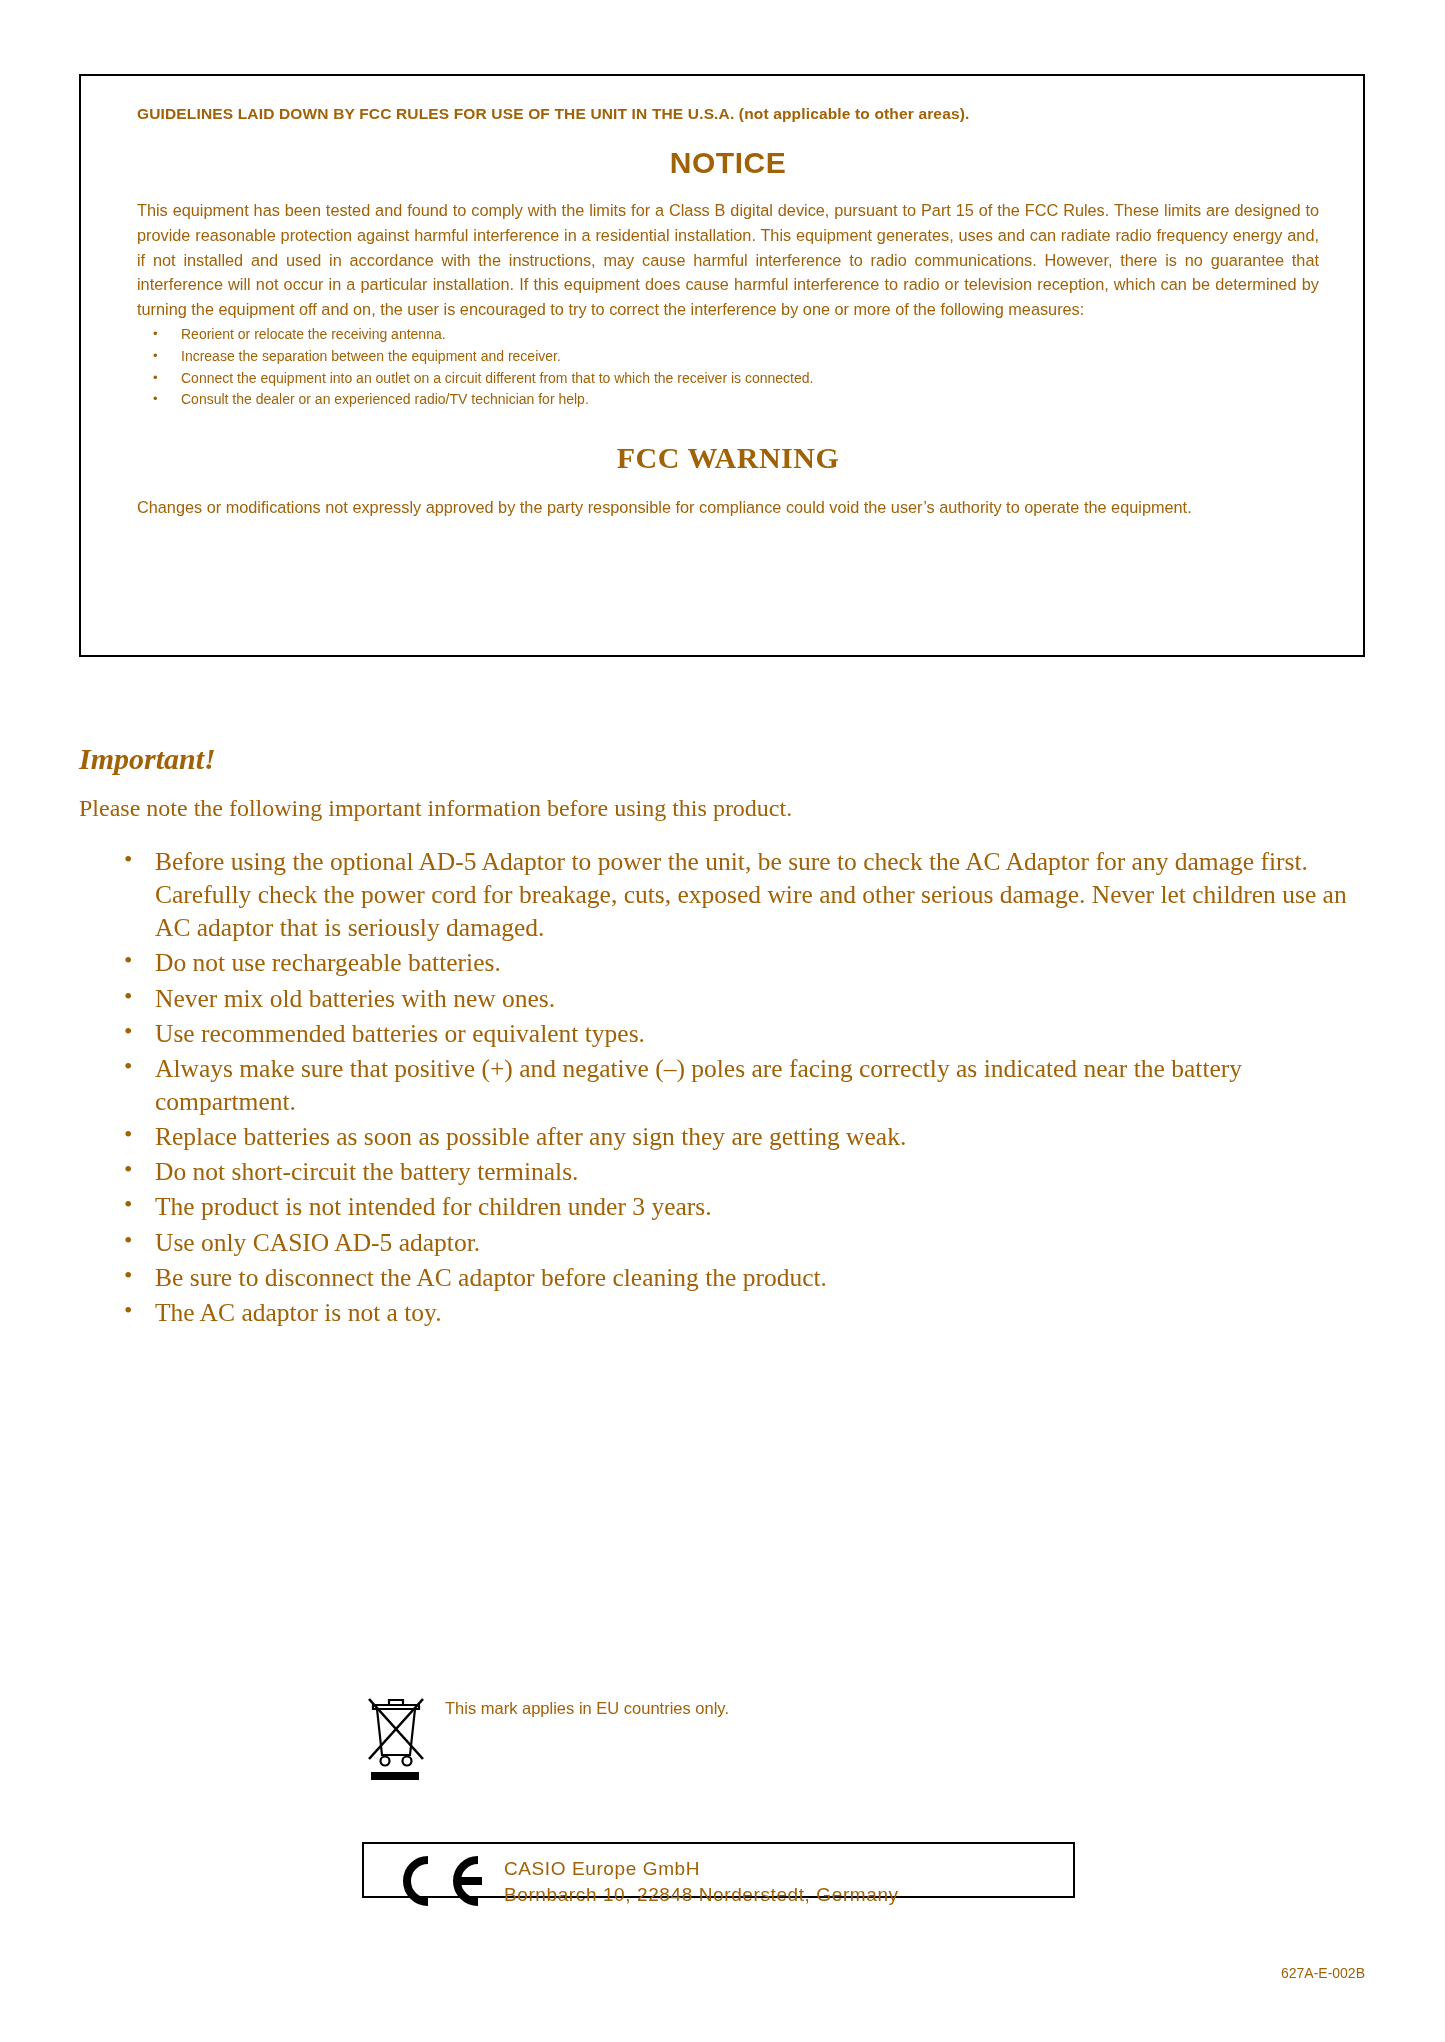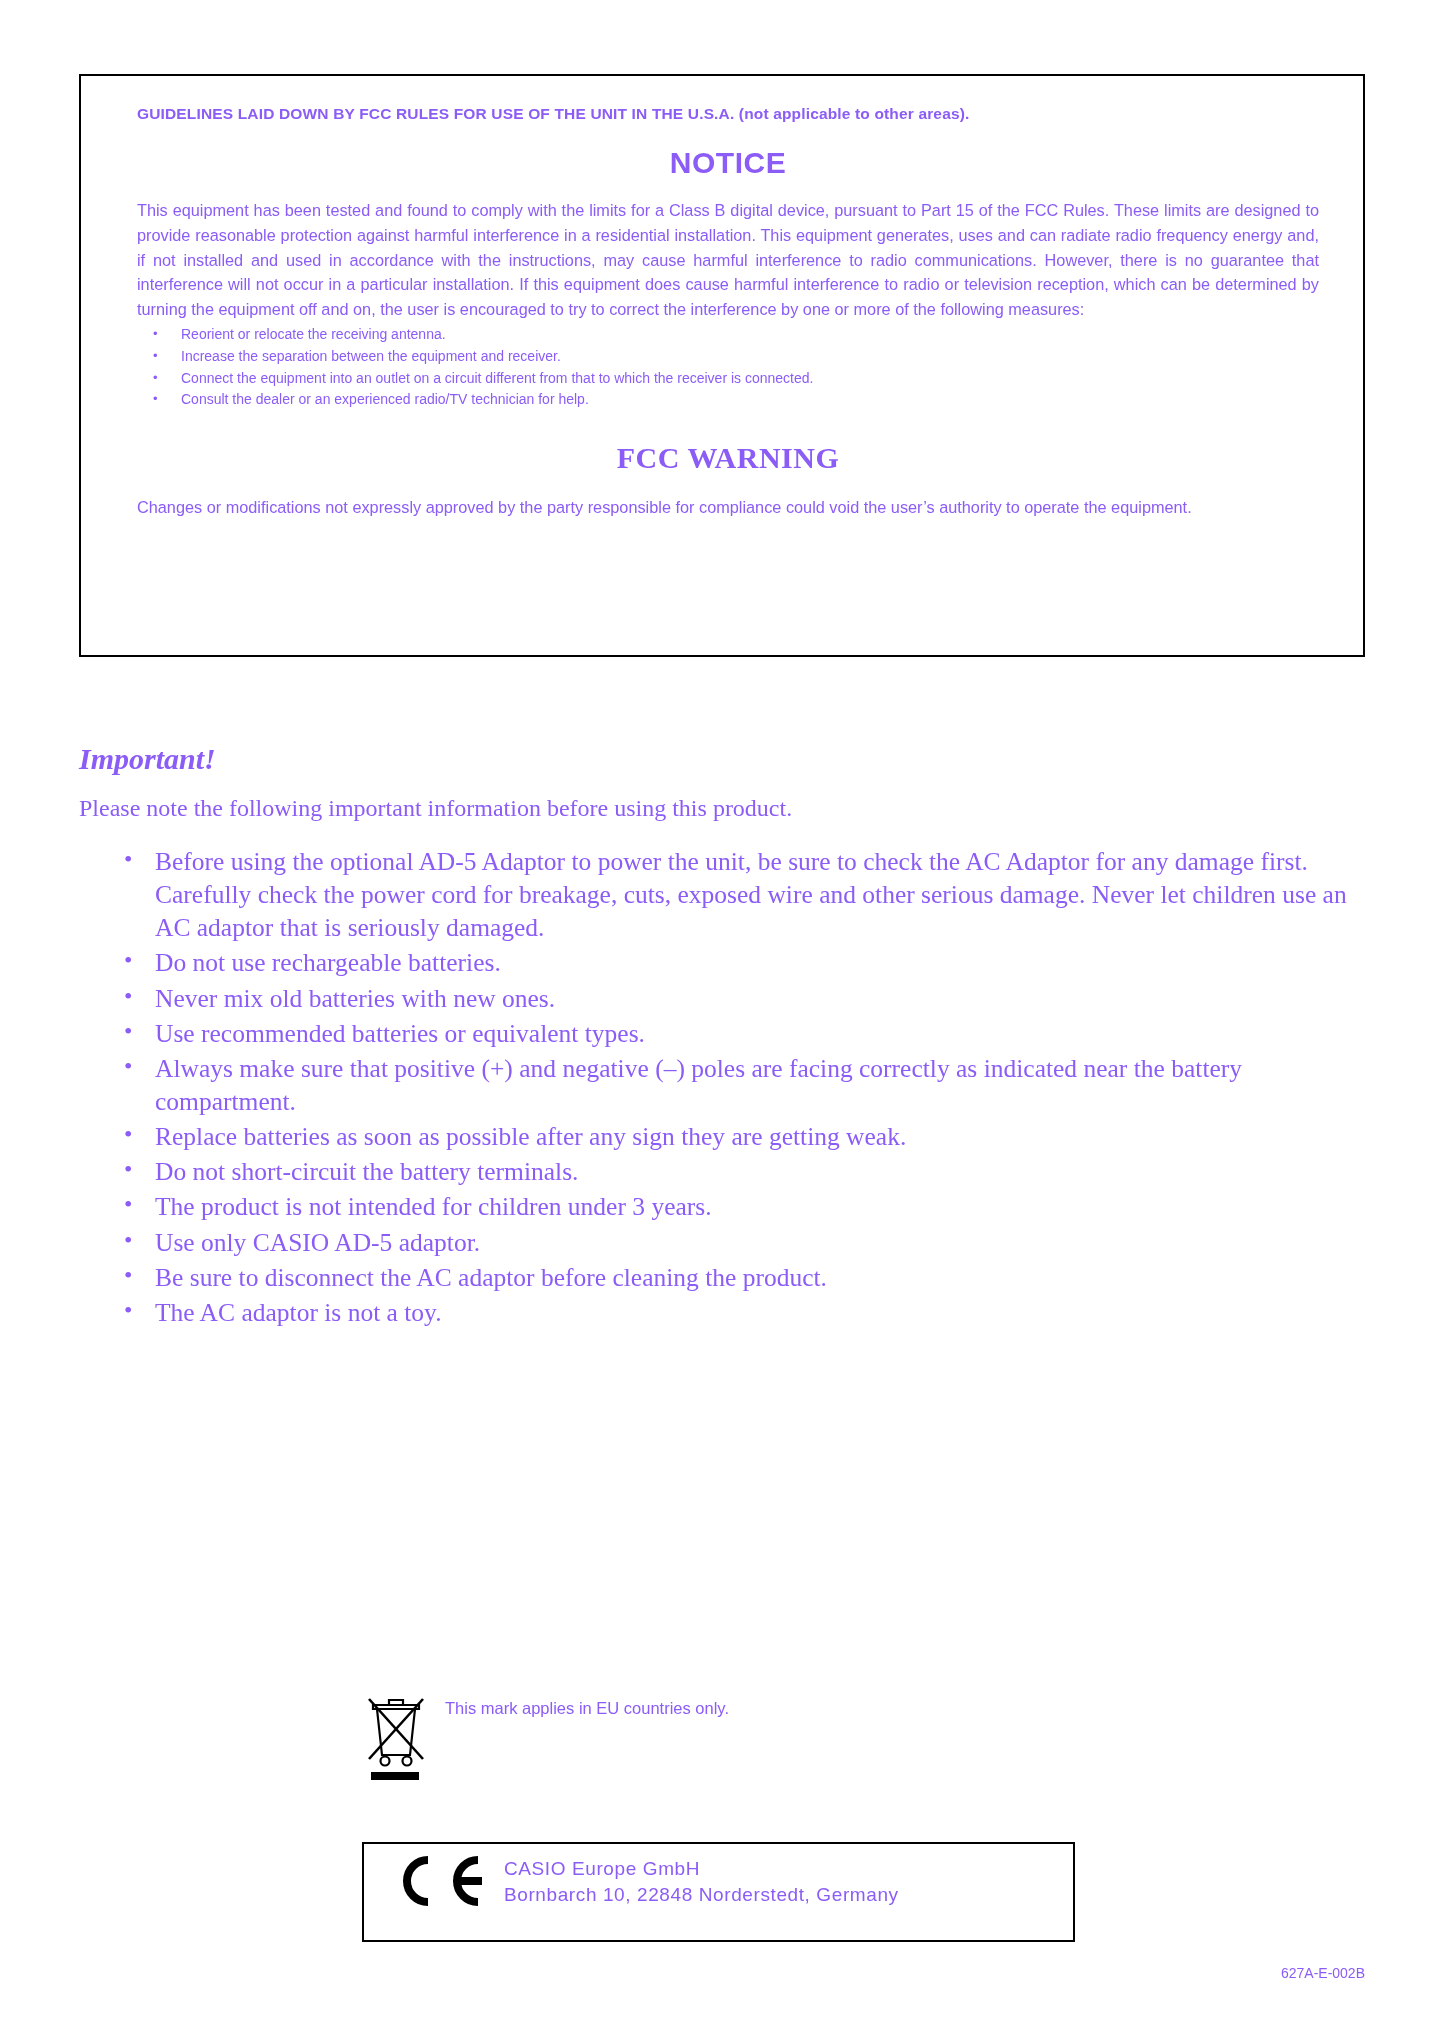--- a/index.html
+++ b/index.html
@@ -6,21 +6,21 @@
     margin: 0;
     padding: 0;
     background: #ffffff;
   }
   .page {
     position: relative;
     width: 1445px;
     height: 2042px;
     background: #ffffff;
     font-family: "Liberation Sans", sans-serif;
-    color: #8b5cf6;
+    color: #a16207;
     overflow: hidden;
   }
 
   
   .fcc-box {
     position: absolute;
     left: 79px;
     top: 74px;
     width: 1286px;
     height: 583px;
@@ -148,21 +148,21 @@
     font-size: 16.5px;
     font-family: "Liberation Sans", sans-serif;
   }
 
   
   .ce-box {
     position: absolute;
     left: 362px;
     top: 1842px;
     width: 713px;
-    height: 100px;
+    height: 56px;
     border: 2px solid #000;
     box-sizing: border-box;
   }
   .ce-mark {
     position: absolute;
     left: 30px;
     top: 12px;
     width: 92px;
     height: 50px;
   }

